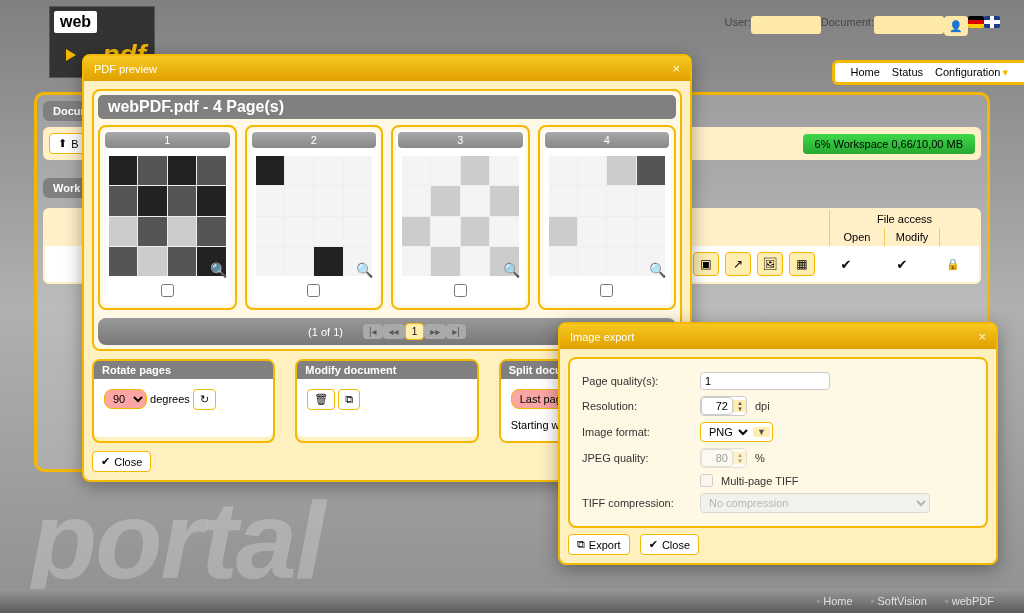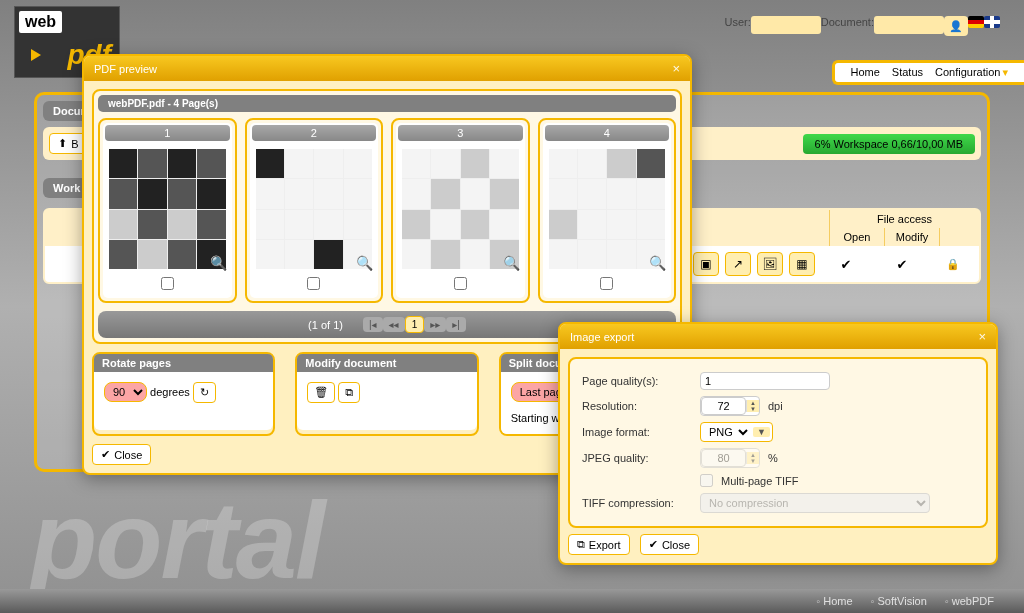--- a/index.html
+++ b/index.html
@@ -10,20 +10,21 @@
   width: 1024px;
   height: 613px;
   overflow: hidden;
   position: relative;
 }
 
 
 .header {
   height: 64px;
   position: relative;
+  margin-left: 35px;
 }
 .logo {
   position: absolute;
   top: 6px; left: 14px;
   width: 106px; height: 72px;
   background: #333;
   border: 1px solid #555;
   color: #fff;
 }
 .logo .web { background:#fff; color:#000; font-weight:bold; font-size:16px; padding:2px 6px; position:absolute; top:4px; left:4px; border-radius:2px;}
@@ -123,21 +124,21 @@
   background:#fff8e4;
   padding:4px;
   margin-bottom:6px;
 }
 .subpanel-title {
   background:#808080;
   color:#fff;
   font-weight:bold;
   padding:3px 10px;
   border-radius:5px;
-  font-size:10px;
+  font-size:16px;
 }
 
 
 .thumbs-row { display:flex; gap:8px; margin-top:6px;}
 .thumb-container {
   flex:1;
   border:2px solid #f5b800;
   border-radius:8px;
   padding:3px;
 }
@@ -207,21 +208,21 @@
   font-size:11px;
 }
 
 
 .form-row { display:flex; align-items:center; padding:3px 0; gap:8px; font-size:11px; color:#333;}
 .form-row label { width:110px; text-align:left;}
 .form-row input[type="text"],.form-row select {
   border:1px solid #ccc; border-radius:4px; padding:2px 4px; font-size:11px;
 }
 .num-spin { display:inline-flex; align-items:center; border:1px solid #ccc; border-radius:4px; background:#fff;}
-.num-spin input { border:none; width:45px; text-align:center; padding:2px 4px; font-size:11px;}
+.num-spin input { border:none; width:32px; text-align:right; padding:2px 4px; font-size:11px;}
 .num-spin .spin-btns { display:flex; flex-direction:column; border-left:1px solid #ddd;}
 .num-spin .spin-btns span { font-size:6px; padding:0 3px; background:#ffeeb0; color:#555; cursor:pointer;}
 .yellow-select-wrap { display:inline-flex; align-items:center; border:1px solid #f5b800; border-radius:4px; background:#fff; padding:1px 2px;}
 .yellow-select-wrap select { border:none; background:transparent; font-size:11px; padding:1px 2px;}
 .yellow-arrow { background:#ffeeb0; padding:0 4px; border-radius:2px; font-size:9px; color:#555; margin-left:2px;}
 
 .footer-bar {
   position:absolute; left:0; right:0; bottom:0;
   height:24px;
   background:linear-gradient(to bottom,#999,#5a5a5a);

